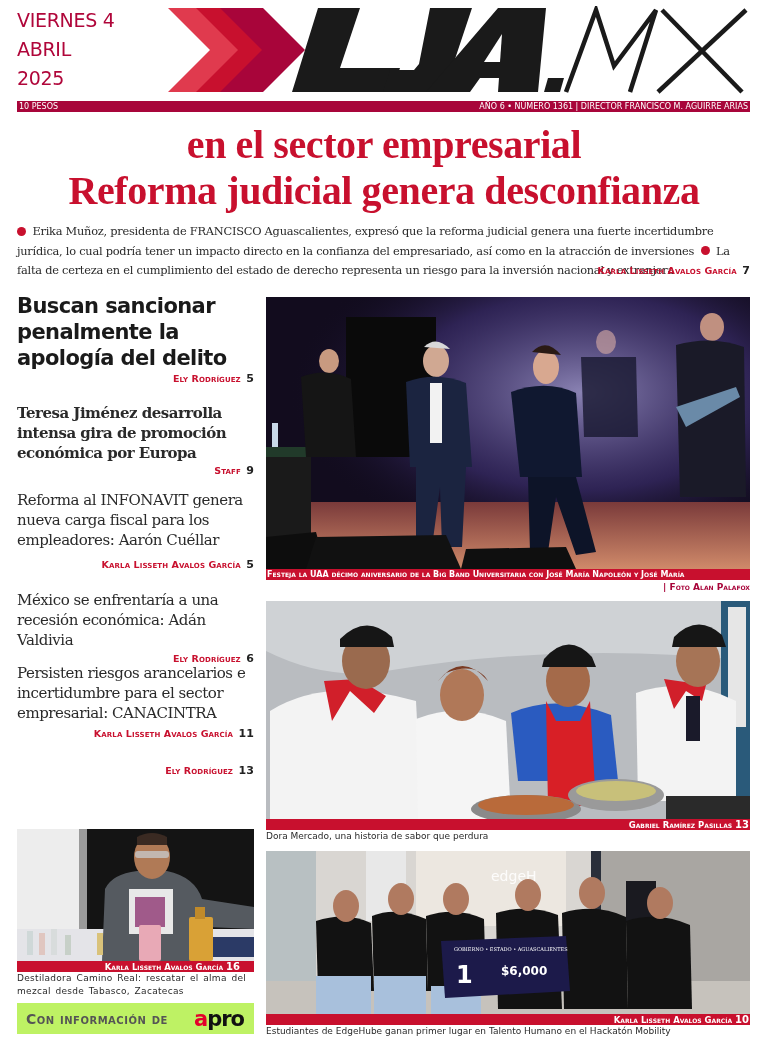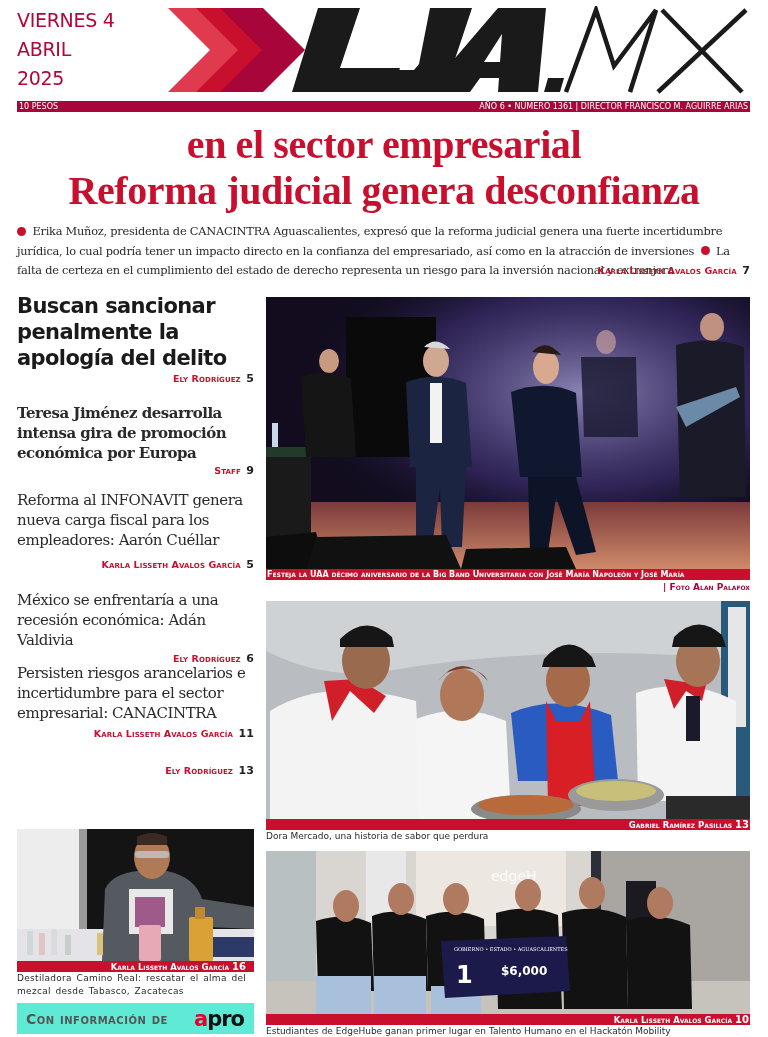--- a/index.html
+++ b/index.html
@@ -32,21 +32,21 @@
     .story h3.bold { font-weight: bold; font-size: 15px; letter-spacing: -0.5px; }
     .story .byline { display: block; text-align: right; margin-top: 1px; }
 
     
     .photo { position: absolute; overflow: hidden; }
     .cutline-bar { position: absolute; background: #c8102e; color: #fff; font-family: "DejaVu Sans", sans-serif; font-weight: bold; font-variant: small-caps; font-size: 8.5px; line-height: 11px; white-space: nowrap; overflow: hidden; }
     .cutline-bar .page { font-variant: normal; font-size: 10px; }
     .caption { position: absolute; font-family: "DejaVu Sans", sans-serif; font-size: 9px; line-height: 13px; color: #2a2a2a; }
     .credit { position: absolute; font-family: "DejaVu Sans", sans-serif; font-weight: bold; font-variant: small-caps; font-size: 9px; color: #a8053a; }
 
-    .apro-box { position: absolute; left: 17px; top: 1003px; width: 237px; height: 31px; background: #5eead4; }
+    .apro-box { position: absolute; left: 17px; top: 1003px; width: 237px; height: 31px; background: #bef264; }
     .apro-label { position: absolute; left: 9px; top: 8px; font-family: "DejaVu Sans", sans-serif; font-weight: bold; font-variant: small-caps; font-size: 14px; color: #555; letter-spacing: 0.5px; }
     .apro-logo { position: absolute; right: 10px; top: 4px; font-family: "DejaVu Sans", sans-serif; font-weight: bold; font-size: 21px; line-height: 24px; color: #111; letter-spacing: -1px; }
     .apro-logo .a { color: #e4002b; }
   </style>
 </head>
 <body>
 
 <div class="date-block">
   <div>VIERNES 4</div>
   <div>ABRIL</div>
@@ -81,21 +81,21 @@
   <span class="right">AÑO 6 • NÚMERO 1361 | DIRECTOR FRANCISCO M. AGUIRRE ARIAS</span>
 </div>
 
 <div class="headline">
   <div>en el sector empresarial</div>
   <div>Reforma judicial genera desconfianza</div>
 </div>
 
 <div class="deck">
   <span class="bullet"></span>
-  <span>Erika Muñoz, presidenta de CANACINTRA Aguascalientes, expresó que la reforma judicial genera una fuerte incertidumbre jurídica, lo cual podría tener un impacto directo en la confianza del empresariado, así como en la atracción de inversiones</span>
+  <span>Erika Muñoz, presidenta de FRANCISCO Aguascalientes, expresó que la reforma judicial genera una fuerte incertidumbre jurídica, lo cual podría tener un impacto directo en la confianza del empresariado, así como en la atracción de inversiones</span>
   <span class="bullet" style="margin-left:3px;"></span>
   <span>La falta de certeza en el cumplimiento del estado de derecho representa un riesgo para la inversión nacional y extranjera</span>
 </div>
 <div class="byline deck-byline">
   <span>Karla Lisseth Avalos García</span>
   <span class="page">7</span>
 </div>
 
 <div class="story" style="top:293px;">
   <h2 class="sans">Buscan sancionar penalmente la apología del delito</h2>
@@ -160,21 +160,21 @@
     <rect x="122" y="96" width="22" height="36" rx="2" fill="#e8a9b6"></rect>
     <rect x="172" y="88" width="24" height="44" rx="2" fill="#d9a136"></rect>
     <rect x="178" y="78" width="10" height="12" fill="#c08a2a"></rect>
     <rect x="10" y="102" width="6" height="24" fill="#cfd8d8"></rect>
     <rect x="22" y="104" width="6" height="22" fill="#e0c6c0"></rect>
     <rect x="34" y="100" width="6" height="26" fill="#d8dcdc"></rect>
     <rect x="48" y="106" width="6" height="20" fill="#c7d0c8"></rect>
     <rect x="80" y="104" width="6" height="22" fill="#d9c27a"></rect>
   </svg>
 </div>
-<div class="cutline-bar" style="left:17px; top:961px; width:237px; height:11px; text-align:right; padding-right:8px;">
+<div class="cutline-bar" style="left:17px; top:961px; width:237px; height:11px; text-align:right; padding-right:14px;">
   <span>Karla Lisseth Avalos García</span>
   <span class="page">16</span>
 </div>
 <div class="caption" style="left:17px; top:972px; width:237px; letter-spacing:0.3px; word-spacing:1.5px;">Destiladora Camino Real: rescatar el alma del mezcal desde Tabasco, Zacatecas</div>
 
 <div class="apro-box">
   <span class="apro-label">Con información de</span>
   <span class="apro-logo"><span class="a">a</span><span>pro</span></span>
 </div>
 

